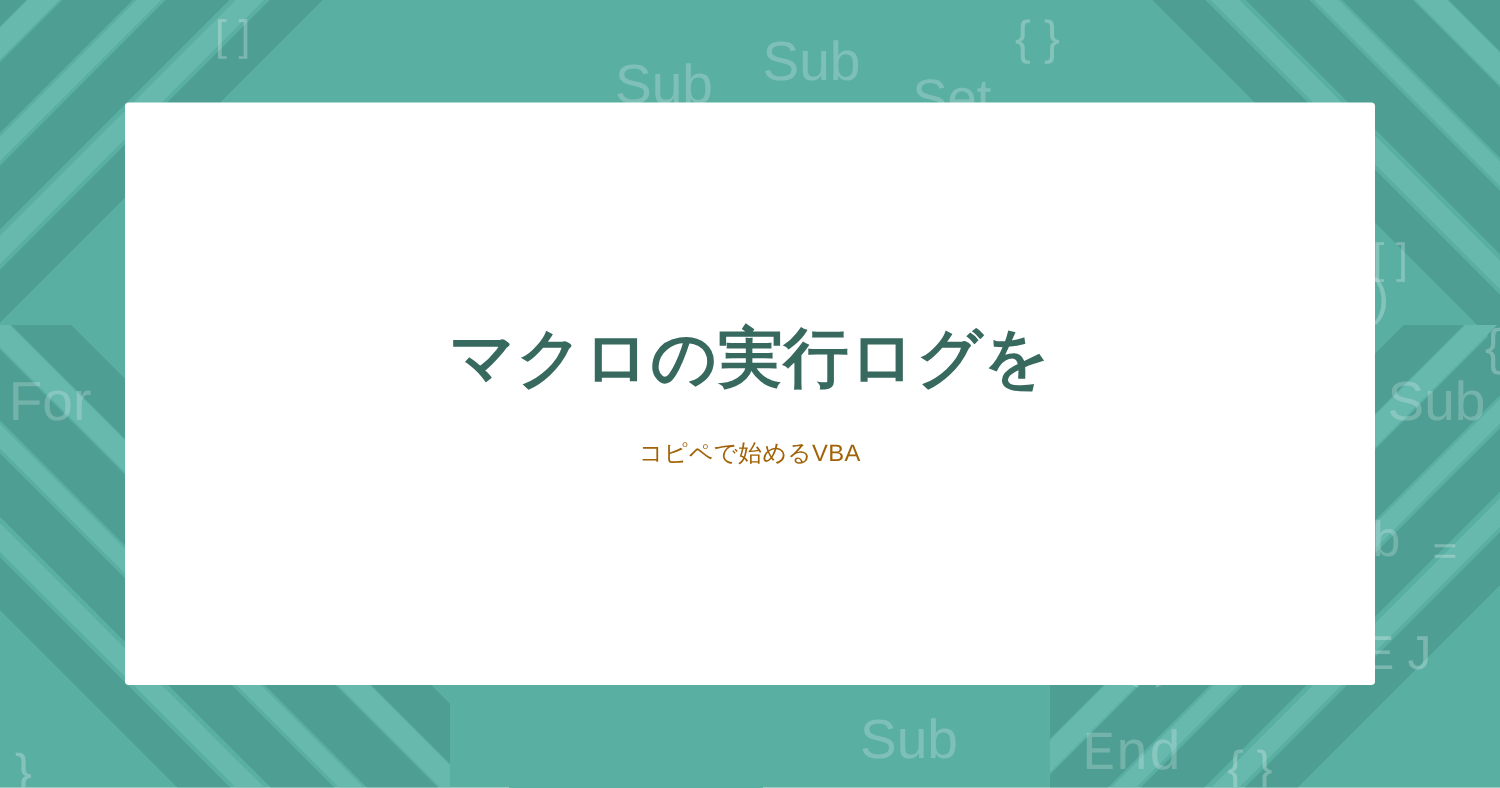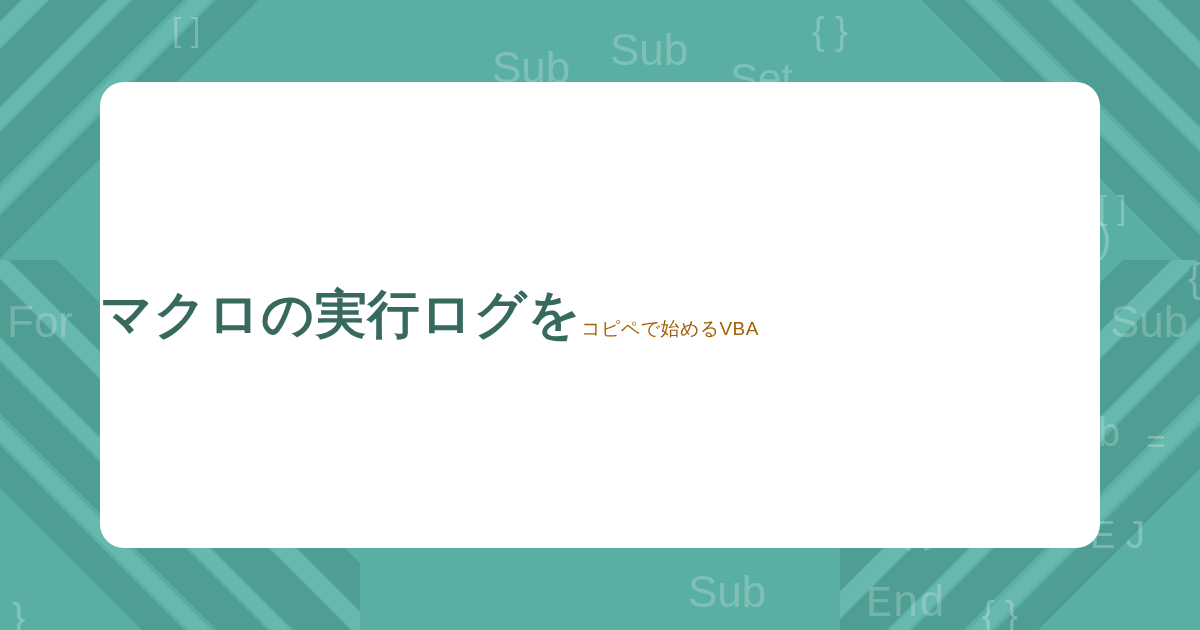--- a/index.html
+++ b/index.html
@@ -61,25 +61,25 @@
   .kw.thin { color: rgba(255,255,255,0.26); font-weight: 300; }
 
   
   #card {
     position: absolute;
     left: 100px;
     top: 82px;
     width: 1000px;
     height: 466px;
     background: #ffffff;
-    border-radius: 24px;
+    border-radius: 3px;
     display: flex;
-    flex-direction: row;
+    flex-direction: column;
     align-items: center;
-    justify-content: flex-start;
+    justify-content: center;
     z-index: 5;
   }
 
   #title {
     color: #37695f;
     font-weight: 700;
     font-size: 52px;
     line-height: 1.30;
     text-align: center;
     letter-spacing: 0.01em;
@@ -144,21 +144,21 @@
       <span class="kw" style="left: 730px; top: 58px; font-size: 42px;">Set</span>
       <span class="kw thin" style="left: 812px; top: 12px; font-size: 38px;">{ }</span>
       <span class="kw thin" style="left: 1098px; top: 190px; font-size: 34px;">[ ]</span>
       <span class="kw thin" style="left: 1098px; top: 218px; font-size: 40px;">)</span>
       <span class="kw thin" style="left: 1188px; top: 258px; font-size: 40px;">{</span>
       <span class="kw" style="left: 7px; top: 300px; font-size: 44px;">For</span>
       <span class="kw" style="left: 1110px; top: 300px; font-size: 44px;">Sub</span>
       <span class="kw" style="left: 1098px; top: 412px; font-size: 40px;">b</span>
       <span class="kw thin" style="left: 1146px; top: 424px; font-size: 34px;">=</span>
       <span class="kw thin" style="left: 890px; top: 522px; font-size: 38px;">&lt; &gt;</span>
-      <span class="kw thin" style="left: 1090px; top: 516px; font-size: 38px;">E  J</span>
+      <span class="kw thin" style="left: 1090px; top: 504px; font-size: 38px;">E  J</span>
       <span class="kw" style="left: 688px; top: 570px; font-size: 44px;">Sub</span>
       <span class="kw" style="left: 866px; top: 582px; font-size: 44px; font-family: Liberation Mono, monospace;">End</span>
       <span class="kw thin" style="left: 982px; top: 596px; font-size: 38px;">{ }</span>
       <span class="kw thin" style="left: 12px; top: 598px; font-size: 40px;">}</span>
     </div>
 </div>
 
 <div id="card">
 
   <h1 id="title">

